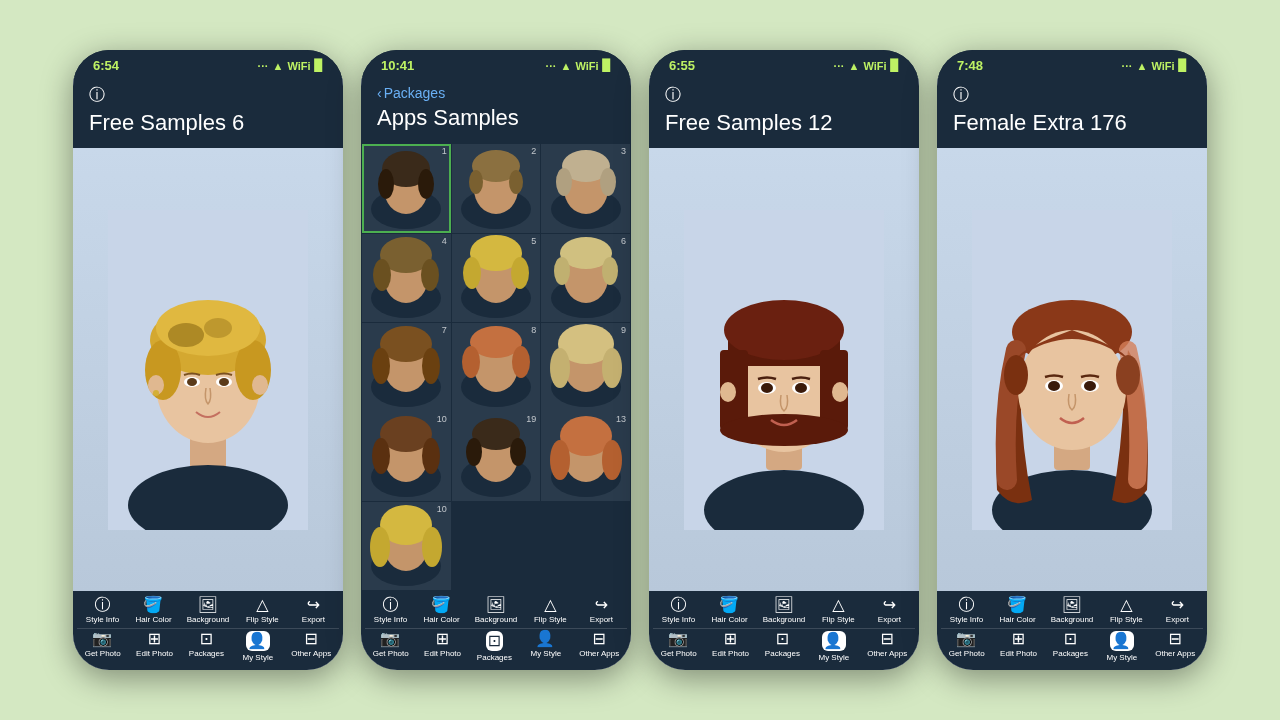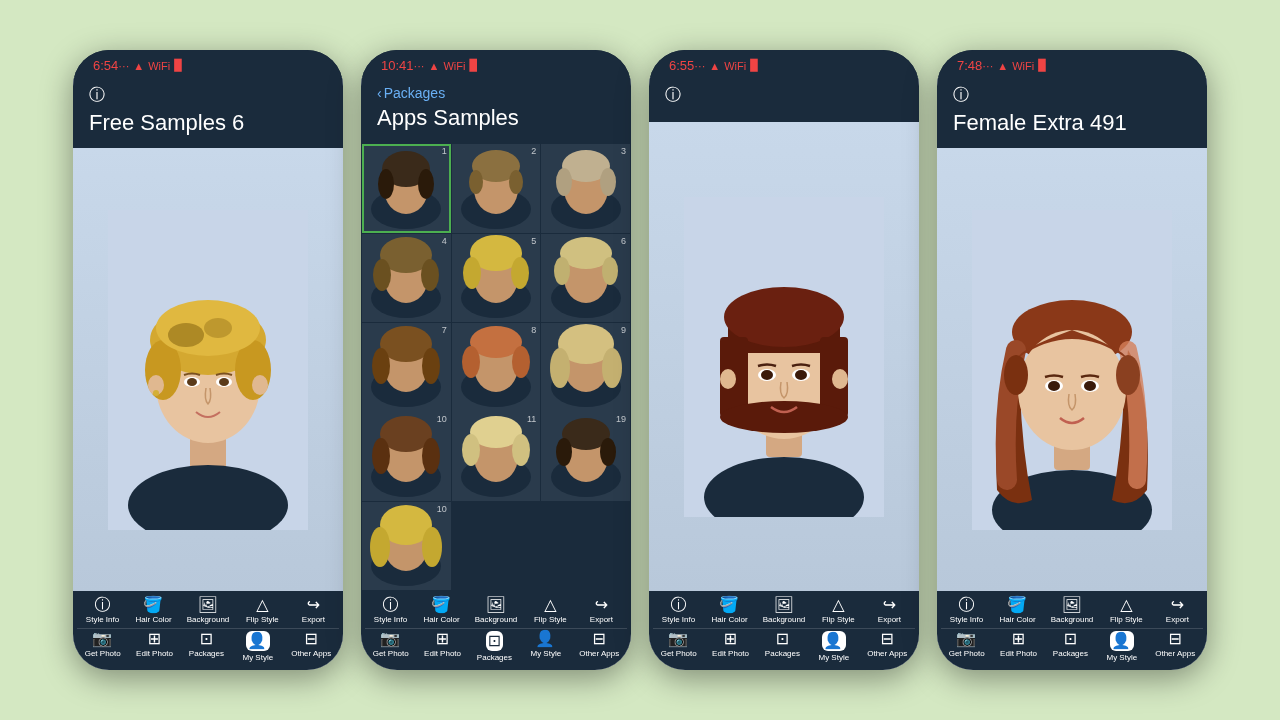--- a/index.html
+++ b/index.html
@@ -25,27 +25,27 @@
       background: #1a2b3c;
       border-radius: 36px;
       overflow: hidden;
       display: flex;
       flex-direction: column;
       position: relative;
       box-shadow: 0 8px 32px rgba(0,0,0,0.4);
     }
     .phone-status-bar {
       background: #1a2b3c;
-      color: #ef4444;
-      display: flex;
-      justify-content: flex-start;
+      color: #bef264;
+      display: flex;
+      justify-content: space-between;
       align-items: center;
       padding: 8px 20px 4px;
       font-size: 13px;
-      font-weight: 400;
+      font-weight: 700;
       flex-shrink: 0;
     }
     .status-icons {
       display: flex;
       align-items: center;
       gap: 4px;
       font-size: 11px;
     }
     .phone-screen {
       flex: 1;
@@ -388,42 +388,42 @@
           <svg viewBox="0 0 80 90" width="80" height="90">
             <rect width="80" height="90" fill="#2a3b4c"></rect>
             <ellipse cx="40" cy="65" rx="35" ry="20" fill="#1a2b3c"></ellipse>
             <ellipse cx="40" cy="45" rx="22" ry="25" fill="#c4956a"></ellipse>
             <ellipse cx="40" cy="22" rx="26" ry="18" fill="#6a4020"></ellipse>
             <ellipse cx="15" cy="44" rx="9" ry="18" fill="#5a3010"></ellipse>
             <ellipse cx="65" cy="44" rx="9" ry="18" fill="#5a3010"></ellipse>
           </svg>
         </div>
         <div class="grid-cell">
-          <span class="grid-cell-number">11</span>
-          <svg viewBox="0 0 80 90" width="80" height="90">
-            <rect width="80" height="90" fill="#2a3b4c"></rect>
-            <ellipse cx="40" cy="65" rx="35" ry="20" fill="#1a2b3c"></ellipse>
-            <ellipse cx="40" cy="45" rx="22" ry="25" fill="#c4956a"></ellipse>
-            <ellipse cx="40" cy="20" rx="26" ry="16" fill="#e0d090"></ellipse>
-            <ellipse cx="15" cy="38" rx="9" ry="16" fill="#d0c080"></ellipse>
-            <ellipse cx="65" cy="38" rx="9" ry="16" fill="#d0c080"></ellipse>
-          </svg>
-        </div>
-        <div class="grid-cell">
           <span class="grid-cell-number">19</span>
           <svg viewBox="0 0 80 90" width="80" height="90">
             <rect width="80" height="90" fill="#2a3b4c"></rect>
             <ellipse cx="40" cy="65" rx="35" ry="20" fill="#1a2b3c"></ellipse>
             <ellipse cx="40" cy="45" rx="22" ry="25" fill="#c4956a"></ellipse>
             <ellipse cx="40" cy="22" rx="24" ry="16" fill="#3a2a1a"></ellipse>
             <ellipse cx="18" cy="40" rx="8" ry="14" fill="#2a1a0a"></ellipse>
             <ellipse cx="62" cy="40" rx="8" ry="14" fill="#2a1a0a"></ellipse>
           </svg>
         </div>
 
+        <div class="grid-cell">
+          <span class="grid-cell-number">13</span>
+          <svg viewBox="0 0 80 90" width="80" height="90">
+            <rect width="80" height="90" fill="#2a3b4c"></rect>
+            <ellipse cx="40" cy="65" rx="35" ry="20" fill="#1a2b3c"></ellipse>
+            <ellipse cx="40" cy="45" rx="22" ry="25" fill="#c4956a"></ellipse>
+            <ellipse cx="40" cy="24" rx="26" ry="20" fill="#c47040"></ellipse>
+            <ellipse cx="14" cy="48" rx="10" ry="20" fill="#b46030"></ellipse>
+            <ellipse cx="66" cy="48" rx="10" ry="20" fill="#b46030"></ellipse>
+          </svg>
+        </div>
         <div class="grid-cell">
           <span class="grid-cell-number">10</span>
           <svg viewBox="0 0 80 90" width="80" height="90">
             <rect width="80" height="90" fill="#2a3b4c"></rect>
             <ellipse cx="40" cy="65" rx="35" ry="20" fill="#1a2b3c"></ellipse>
             <ellipse cx="40" cy="45" rx="22" ry="25" fill="#c4956a"></ellipse>
             <ellipse cx="40" cy="24" rx="26" ry="20" fill="#d4b840"></ellipse>
             <ellipse cx="14" cy="46" rx="10" ry="20" fill="#c4a830"></ellipse>
             <ellipse cx="66" cy="46" rx="10" ry="20" fill="#c4a830"></ellipse>
           </svg>
@@ -485,20 +485,21 @@
       <div class="status-icons">
         <span>···</span>
         <span>▲</span>
         <span>WiFi</span>
         <span>▉</span>
       </div>
     </div>
     <div class="phone-screen">
       <div class="phone-header">
         <span class="info-icon">ⓘ</span>
+        <h1>Free Samples 12</h1>
       </div>
       <div class="main-photo">
 
         <svg viewBox="0 0 200 320" width="200" height="320">
           <rect width="200" height="320" fill="#c8d5e8"></rect>
           <rect x="82" y="215" width="36" height="45" fill="#d4a882" rx="4"></rect>
           <ellipse cx="100" cy="300" rx="80" ry="40" fill="#1a2b3c"></ellipse>
 
           <ellipse cx="100" cy="180" rx="56" ry="62" fill="#e8c4a0"></ellipse>
 
@@ -583,21 +584,21 @@
       <div class="status-icons">
         <span>···</span>
         <span>▲</span>
         <span>WiFi</span>
         <span>▉</span>
       </div>
     </div>
     <div class="phone-screen">
       <div class="phone-header">
         <span class="info-icon">ⓘ</span>
-        <h1>Female Extra 491</h1>
+        <h1>Female Extra 176</h1>
       </div>
       <div class="main-photo">
 
         <svg viewBox="0 0 200 320" width="200" height="320">
           <rect width="200" height="320" fill="#c8d5e8"></rect>
           <rect x="82" y="215" width="36" height="45" fill="#d4a882" rx="4"></rect>
           <ellipse cx="100" cy="300" rx="80" ry="40" fill="#1a2b3c"></ellipse>
 
           <path d="M44,140 Q20,180 25,280 Q40,300 60,290 Q50,240 48,180 Z" fill="#7a3010"></path>
 

